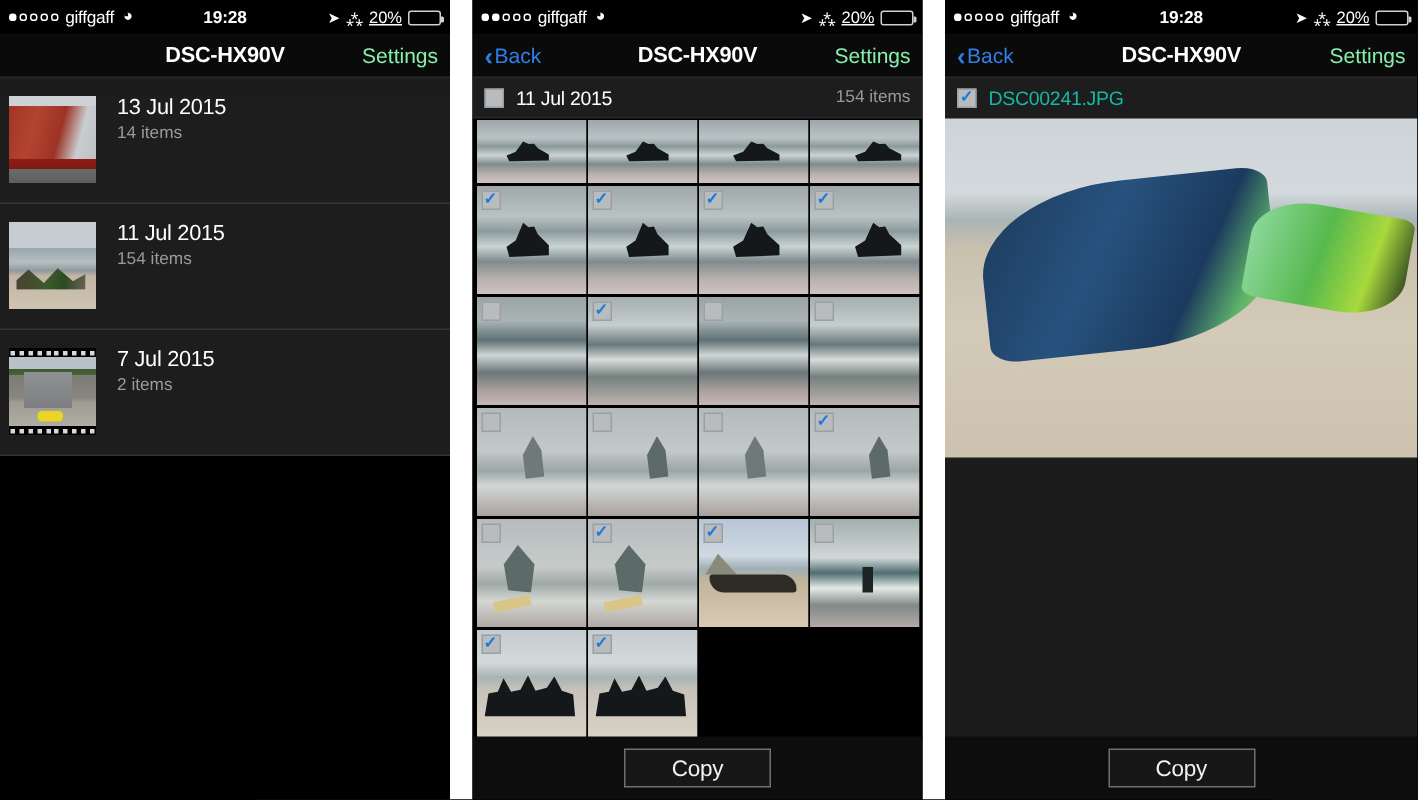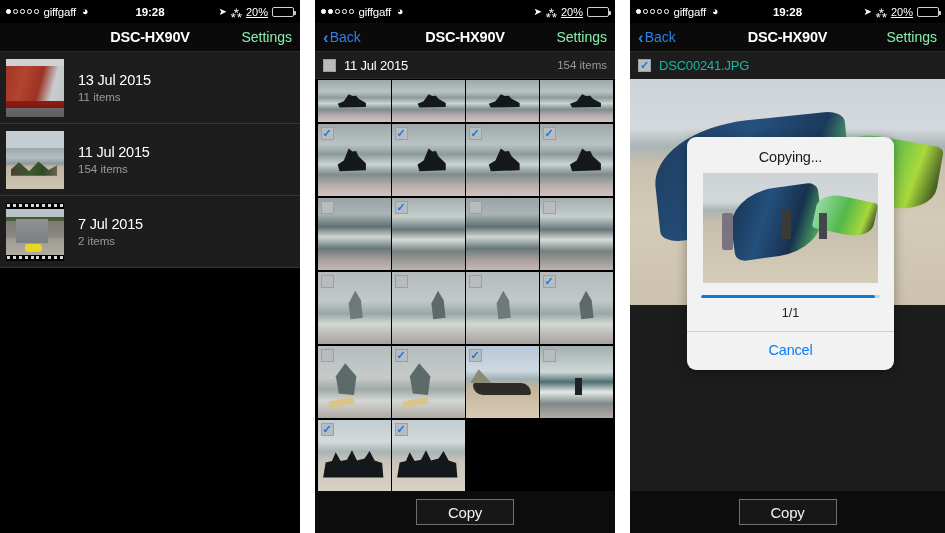--- a/index.html
+++ b/index.html
@@ -51,22 +51,22 @@
     position:absolute; left:0; right:0; text-align:center; color:#fff;
     font-size:14.5px; font-weight:bold; letter-spacing:-0.2px; pointer-events:none;
   }
   .nav-back { display:flex; align-items:center; color:#2f7fe8; font-size:14px; z-index:2; }
   .chev { font-size:17px; line-height:1; margin-right:1px; font-weight:600; }
   .nav-right { margin-left:auto; color:#86efac; font-size:14px; z-index:2; }
 
   
   .album-list { background:#1d1d1d; }
   .album-row {
-    display:flex; align-items:center; height:72px; border-bottom:1px solid #343434;
-    padding:0 6px; background:#1d1d1d;
+    display:flex; align-items:flex-start; height:72px; border-bottom:1px solid #343434;
+    padding:0 6px; background:#1d1d1d;margin-top:12px;
   }
   .album-thumb { width:58px; height:58px; flex:0 0 58px; position:relative; overflow:hidden; }
   .album-text { margin-left:14px; }
   .album-date { color:#fff; font-size:14.5px; letter-spacing:-0.2px; }
   .album-count { color:#9a9a9a; font-size:11.5px; margin-top:3px; }
   .list-rest { background:#000; }
 
   
   .th-pub {
     width:100%; height:100%;
@@ -298,21 +298,21 @@
     </div>
 
     <div class="album-list">
 
       <div class="album-row">
         <div class="album-thumb">
           <div class="th-pub"></div>
         </div>
         <div class="album-text">
           <div class="album-date">13 Jul 2015</div>
-          <div class="album-count">11 items</div>
+          <div class="album-count">14 items</div>
         </div>
       </div>
 
       <div class="album-row">
         <div class="album-thumb">
           <div class="th-beach"></div>
         </div>
         <div class="album-text">
           <div class="album-date">11 Jul 2015</div>
           <div class="album-count">154 items</div>
@@ -555,37 +555,19 @@
           <span class="tick">✓</span>
         </span>
       <span class="file-name">DSC00241.JPG</span>
     </div>
 
     <div class="bg-photo">
       <div class="kite"></div>
       <div class="kite2"></div>
     </div>
 
-    <div class="dialog">
-      <div class="dlg-title">Copying...</div>
-      <div class="dlg-img">
-        <div class="k1"></div>
-          <div class="k2"></div>
-        <div class="p1"></div>
-          <div class="p2"></div>
-          <div class="p3"></div>
-      </div>
-      <div class="progress-wrap">
-        <div class="progress">
-          <div class="progress-fill" id="progress-fill" style="width: 97%;"></div>
-        </div>
-      </div>
-      <div class="dlg-count">1/1</div>
-      <div class="dlg-sep"></div>
-      <div class="dlg-cancel">Cancel</div>
-    </div>
 
     <div class="bottombar">
       <div class="copy-btn">Copy</div>
     </div>
   </div>
 
 </div>
 
 </body></html>

